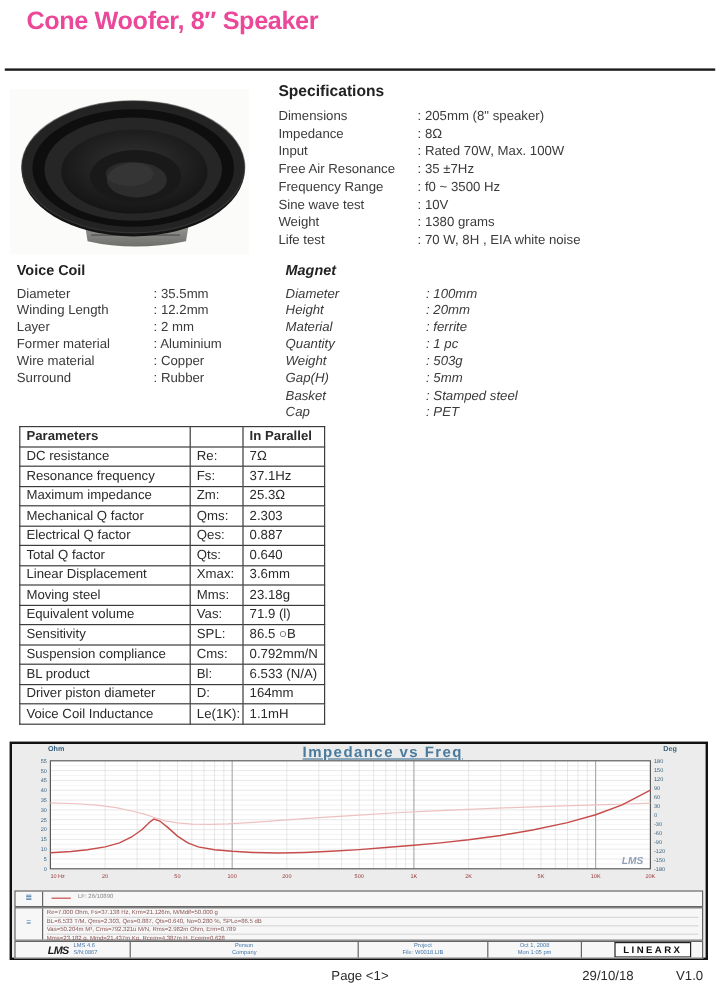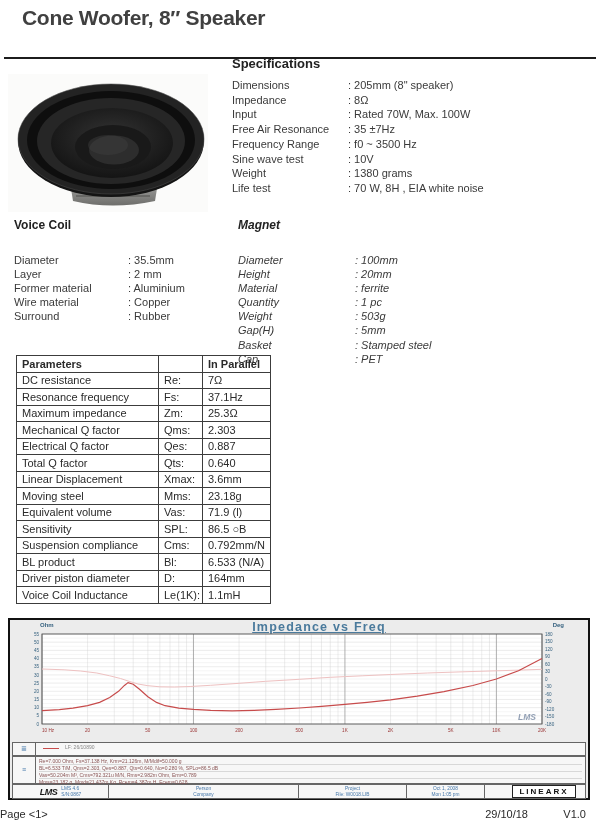--- a/index.html
+++ b/index.html
@@ -1,32 +1,32 @@
 <!DOCTYPE html>
 <html><head>
 <meta charset="utf-8">
 <style>
   html,body{margin:0;padding:0;}
   body{width:600px;height:826px;background:#fff;font-family:"Liberation Sans",sans-serif;color:#222;position:relative;overflow:hidden;}
   .abs{position:absolute;}
   
-  #page-title{left:22px;top:6px;font-size:21px;font-weight:bold;letter-spacing:-0.3px;color:#404040;}
+  #page-title{left:22px;top:6px;font-size:21px;font-weight:bold;letter-spacing:-0.3px;color:#ec4899;}
   #title-rule{left:4px;right:4px;top:57px;height:2px;background:#1c1c1c;}
   
-  #spec-block{left:232px;top:56px;width:360px;}
+  #spec-block{left:232px;top:68px;width:360px;}
   .sec-heading{font-size:13px;font-weight:bold;color:#222;margin-bottom:7px;}
   .kv-row{font-size:11px;line-height:14.7px;color:#3a3a3a;white-space:nowrap;}
   .kv-label{display:inline-block;width:116px;vertical-align:top;}
   .kv-value{display:inline-block;}
   #vc-block{left:14px;top:218px;width:225px;}
   #vc-block .kv-row,#mg-block .kv-row{line-height:14.1px;}
   #vc-block .kv-label{width:114px;}
   #mg-block{left:238px;top:218px;width:300px;font-style:italic;}
   #mg-block .kv-label{width:117px;}
-  #vc-block .sec-heading,#mg-block .sec-heading{font-size:12px;margin-bottom:21px;}
+  #vc-block .sec-heading,#mg-block .sec-heading{font-size:12px;margin-bottom:6px;}
   
   #speaker-img{left:8px;top:74px;width:200px;height:138px;}
   
   #params-table{left:16px;top:355px;border-collapse:collapse;padding-left:40px;}
   #params-table td{border:1px solid #3c3c3c;font-size:11px;height:15.5px;padding:0 0 0 5px;color:#2a2a2a;white-space:nowrap;}
   #params-table .c0{width:136px;}
   #params-table .c1{width:38px;}
   #params-table .c2{width:62px;}
   #params-table .hdr td{font-weight:bold;}
   
@@ -50,21 +50,21 @@
   .f-cell{border-right:1px solid #666;height:100%;box-sizing:border-box;display:flex;flex-direction:column;align-items:center;justify-content:center;overflow:hidden;}
   .f-line{font-size:4.8px;line-height:5.6px;color:#4477aa;white-space:nowrap;}
   #f-logo{width:96px;flex-direction:row;gap:4px;}
   .lms-logo{font-style:italic;font-weight:bold;font-size:9px;color:#1a1a1a;letter-spacing:-0.5px;}
   #f-person{width:190px;}
   #f-project{width:108px;}
   #f-date{width:78px;}
   #f-brand{flex:1;border-right:none;}
   .brand-box{border:1px solid #222;padding:1px 6px;font-weight:bold;font-size:8px;letter-spacing:2px;color:#111;background:#fff;margin-left:18px;}
   
-  #pg-footer-center{left:0;right:0;top:808px;font-size:11px;color:#2a2a2a;}
+  #pg-footer-center{left:0;right:0;top:808px;text-align:center;font-size:11px;color:#2a2a2a;}
   #pg-footer-date{right:72px;top:808px;font-size:11px;color:#2a2a2a;}
   #pg-footer-ver{right:14px;top:808px;font-size:11px;color:#2a2a2a;}
 </style>
 </head>
 <body>
 
 <div class="abs" id="page-title">Cone Woofer, 8″ Speaker</div>
 <div class="abs" id="title-rule"></div>
 
 <svg class="abs" id="speaker-img" viewBox="0 0 200 138">
@@ -114,20 +114,21 @@
       <div class="kv-row"><span class="kv-label">Sine wave test</span><span class="kv-value">: 10V</span></div>
       <div class="kv-row"><span class="kv-label">Weight</span><span class="kv-value">: 1380 grams</span></div>
       <div class="kv-row"><span class="kv-label">Life test</span><span class="kv-value">: 70 W, 8H , EIA white noise</span></div>
     </div>
 </div>
 
 <div class="abs" id="vc-block">
   <div class="sec-heading">Voice Coil</div>
   <div id="vc-rows">
       <div class="kv-row"><span class="kv-label">Diameter</span><span class="kv-value">: 35.5mm</span></div>
+      <div class="kv-row"><span class="kv-label">Winding Length</span><span class="kv-value">: 12.2mm</span></div>
       <div class="kv-row"><span class="kv-label">Layer</span><span class="kv-value">: 2 mm</span></div>
       <div class="kv-row"><span class="kv-label">Former material</span><span class="kv-value">: Aluminium</span></div>
       <div class="kv-row"><span class="kv-label">Wire material</span><span class="kv-value">: Copper</span></div>
       <div class="kv-row"><span class="kv-label">Surround</span><span class="kv-value">: Rubber</span></div>
     </div>
 </div>
 
 <div class="abs" id="mg-block">
   <div class="sec-heading">Magnet</div>
   <div id="mg-rows">

